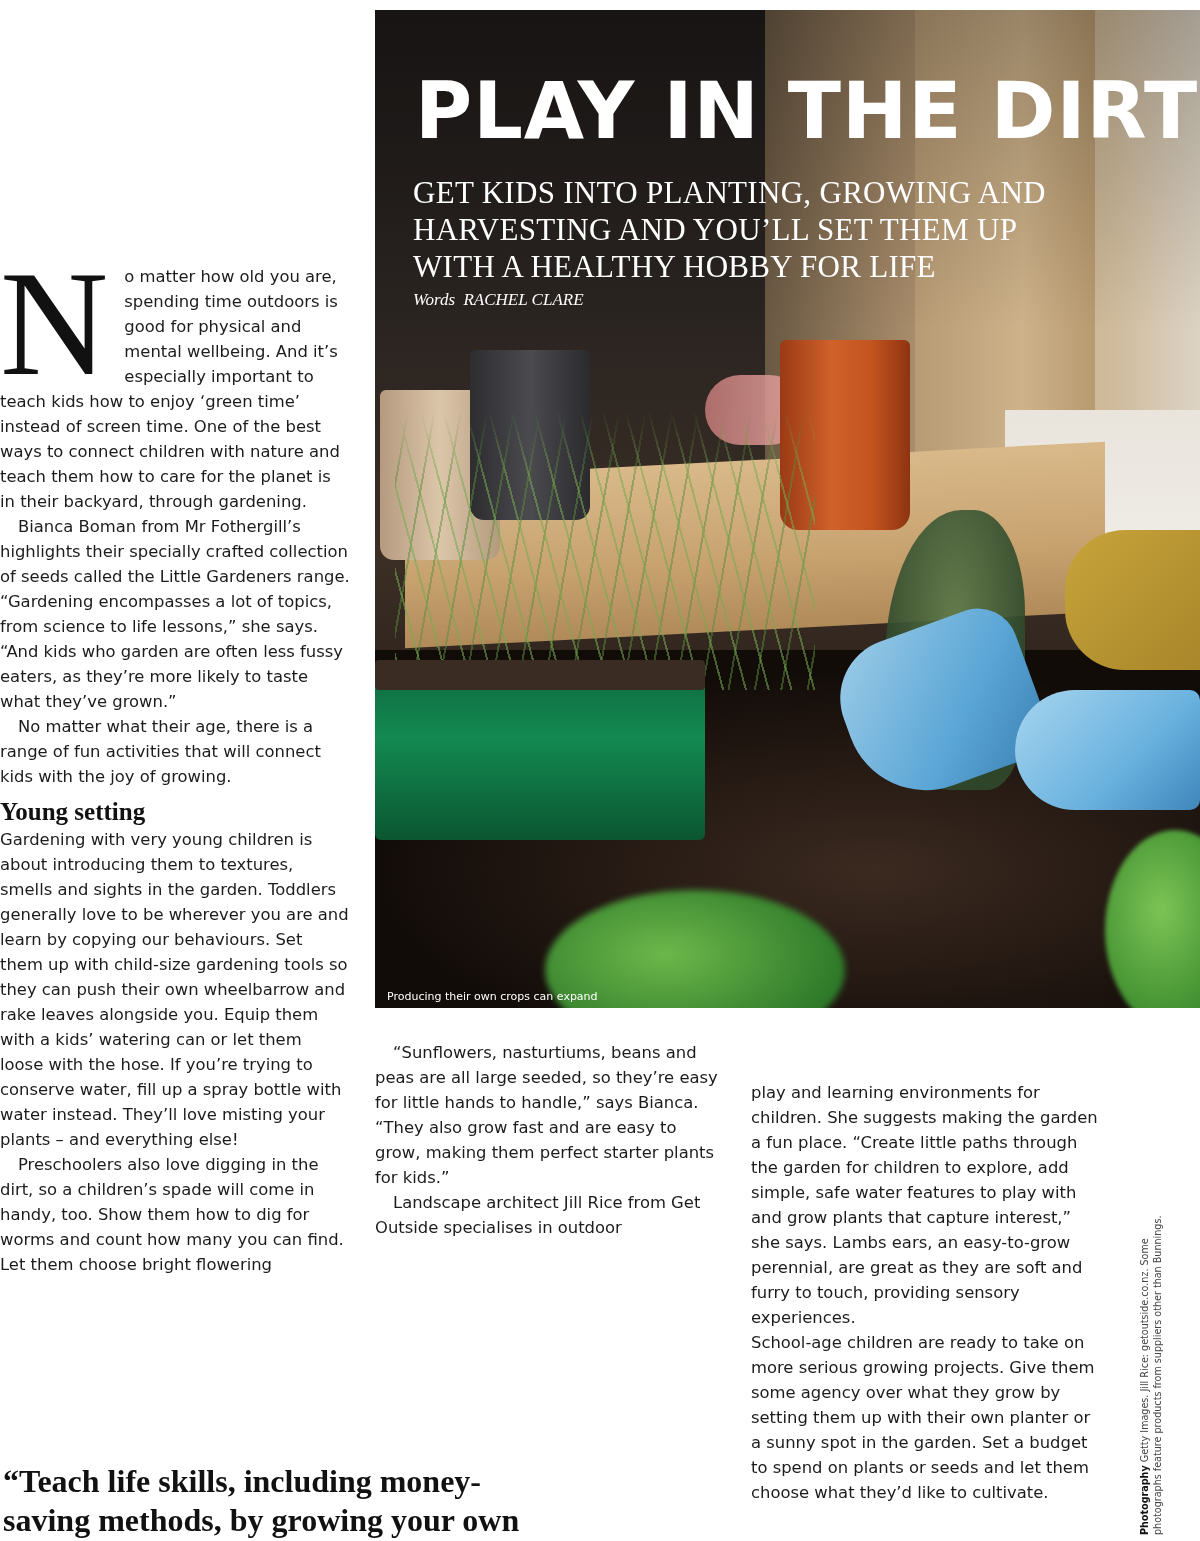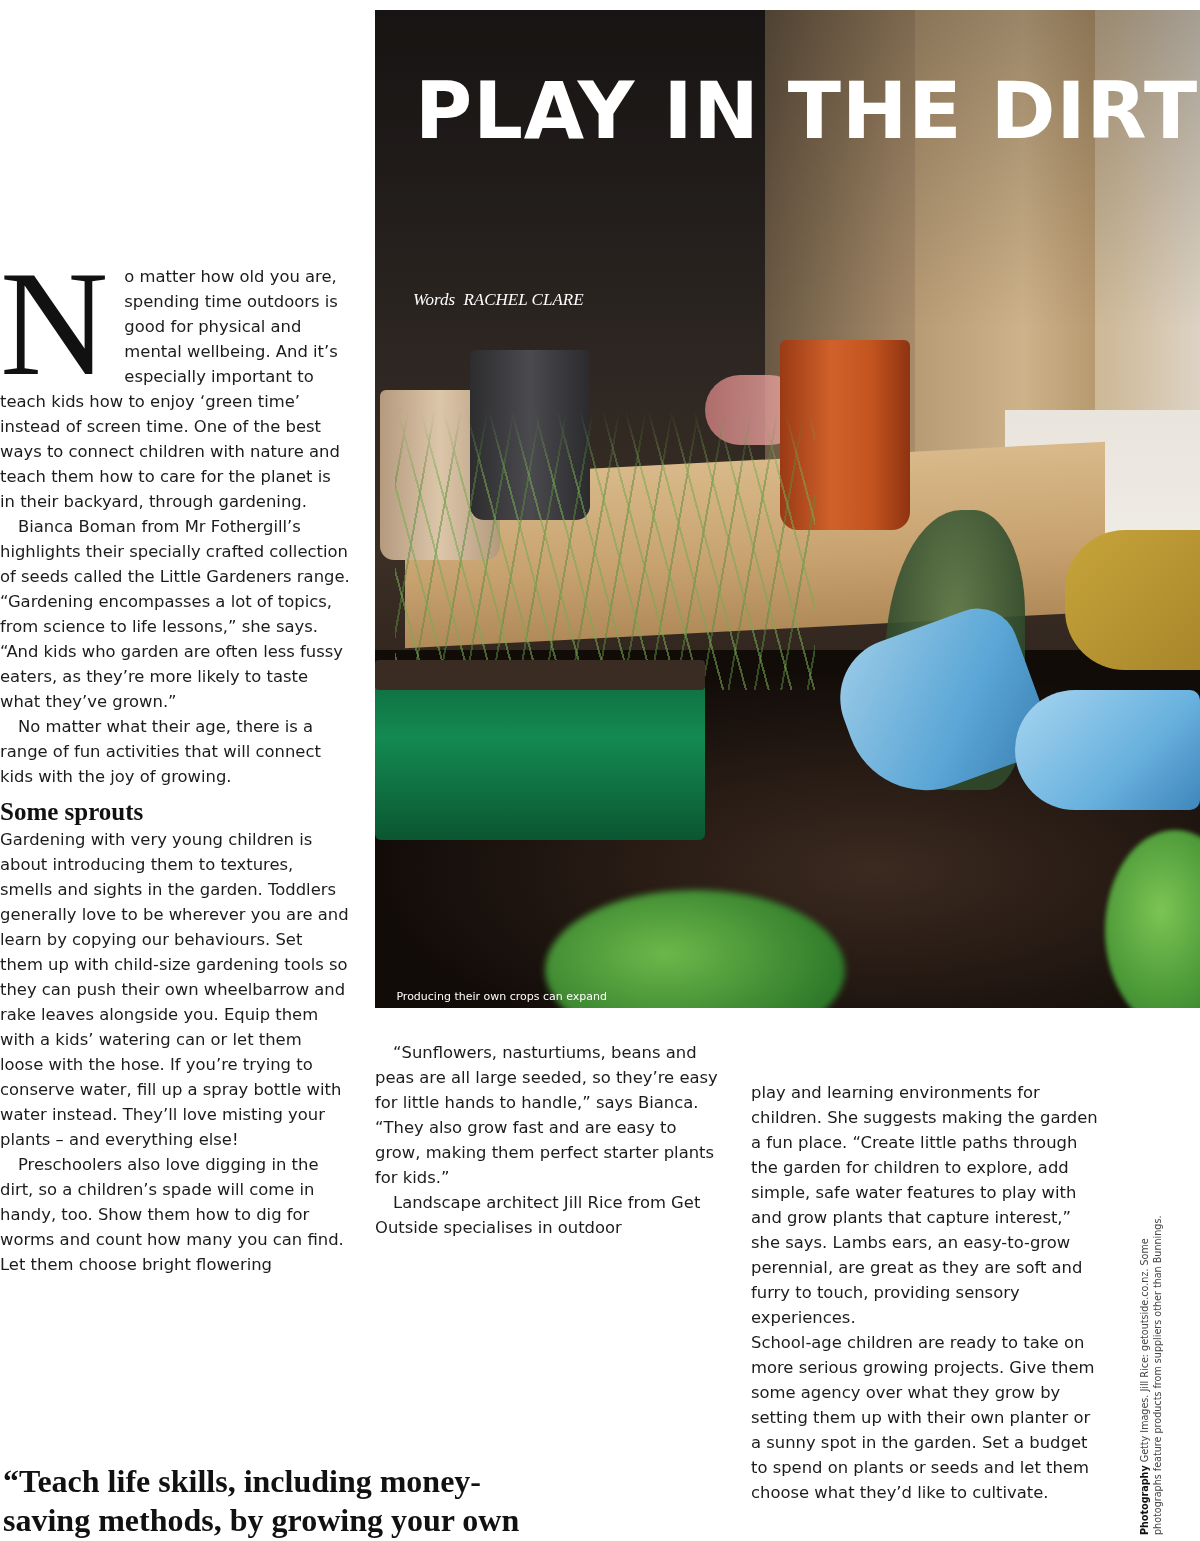--- a/index.html
+++ b/index.html
@@ -3,21 +3,20 @@
 <meta charset="utf-8">
 <style>
   html, body { margin:0; padding:0; background:#ffffff; }
   body { width:1200px; height:1541px; position:relative; overflow:hidden; font-family:"DejaVu Sans", sans-serif; color:#1a1a1a; }
 
   
   .hero { position:absolute; left:375px; top:10px; width:825px; height:998px; overflow:hidden;
     background:
       radial-gradient(ellipse 180px 120px at 880px 540px, rgba(40,40,40,0.0) 0%, rgba(0,0,0,0) 100%),
       linear-gradient(180deg, #1e1a19 0%, #2a2421 30%, #3a2e25 55%, #2a1f18 75%, #1b1410 100%);
-    text-align: right;
   }
   .hero .wall-right { position:absolute; left:390px; top:0; width:435px; height:520px;
     background: linear-gradient(90deg, #6d5b45 0%, #a88c6a 30%, #c9ae88 55%, #d8c3a2 80%, #e6dccd 100%); opacity:0.95; }
   .hero .pillar { position:absolute; left:540px; top:0; width:180px; height:520px; background:linear-gradient(90deg,#b79b75,#cdb28a 60%,#b89a70); }
   .hero .bright { position:absolute; left:630px; top:400px; width:195px; height:180px; background:linear-gradient(180deg,#e9e4dc,#f1eee9); }
   .hero .table { position:absolute; left:30px; top:450px; width:700px; height:170px; background:linear-gradient(180deg,#d9b98a,#c7a26f 60%,#b08a59); transform:skewY(-3deg); }
   .hero .pot-red { position:absolute; left:405px; top:330px; width:130px; height:190px; border-radius:6px 6px 18px 18px; background:linear-gradient(90deg,#9a3a15,#d0612a 40%,#c4541f 70%,#8e3311); }
   .hero .pot-grey { position:absolute; left:95px; top:340px; width:120px; height:170px; border-radius:6px 6px 14px 14px; background:linear-gradient(90deg,#2d2d30,#4a4a4f 50%,#2b2b2e); }
   .hero .pot-beige { position:absolute; left:5px; top:380px; width:120px; height:170px; border-radius:6px 6px 14px 14px; background:linear-gradient(90deg,#b59a7e,#dcc6aa 50%,#b49a7d); }
   .hero .glove-pink { position:absolute; left:330px; top:365px; width:100px; height:70px; border-radius:40px; background:linear-gradient(90deg,#c47a78,#e7a9a3); opacity:0.85; }
@@ -84,32 +83,33 @@
   <div class="tray"></div>
   <div class="sleeve"></div>
   <div class="chard"></div>
   <div class="glove-blue1"></div>
   <div class="glove-blue2"></div>
   <div class="basil-l"></div>
   <div class="basil-r"></div>
   <div class="shade-top"></div>
 
   <h1 class="hero-title">PLAY IN THE DIRT</h1>
+  <p class="hero-standfirst">GET KIDS INTO PLANTING, GROWING AND HARVESTING AND YOU’LL SET THEM UP WITH A HEALTHY HOBBY FOR LIFE</p>
   <div class="hero-byline">
     <span class="label">Words</span>
     <span class="name">RACHEL CLARE</span>
   </div>
   <div class="hero-caption">Producing their own crops can expand the range of food children will try</div>
 </div>
 
 <div class="col col1 body-text">
   <p class="intro-first"><span class="dropcap">N</span><span>o matter how old you are, spending time outdoors is good for physical and mental wellbeing. And it’s especially important to teach kids how to enjoy ‘green time’ instead of screen time. One of the best ways to connect children with nature and teach them how to care for the planet is in their backyard, through gardening.</span></p>
   <p class="para indent">Bianca Boman from Mr Fothergill’s highlights their specially crafted collection of seeds called the Little Gardeners range. “Gardening encompasses a lot of topics, from science to life lessons,” she says. “And kids who garden are often less fussy eaters, as they’re more likely to taste what they’ve grown.”</p>
   <p class="para indent">No matter what their age, there is a range of fun activities that will connect kids with the joy of growing.</p>
-  <h2 class="section-head">Some sprouts</h2>
+  <h2 class="section-head">Young setting</h2>
   <p class="para">Gardening with very young children is about introducing them to textures, smells and sights in the garden. Toddlers generally love to be wherever you are and learn by copying our behaviours. Set them up with child-size gardening tools so they can push their own wheelbarrow and rake leaves alongside you. Equip them with a kids’ watering can or let them loose with the hose. If you’re trying to conserve water, fill up a spray bottle with water instead. They’ll love misting your plants – and everything else!</p>
   <p class="para indent">Preschoolers also love digging in the dirt, so a children’s spade will come in handy, too. Show them how to dig for worms and count how many you can find. Let them choose bright flowering</p>
 </div>
 
 <div class="col col2 body-text">
   <p class="para indent">“Sunflowers, nasturtiums, beans and peas are all large seeded, so they’re easy for little hands to handle,” says Bianca. “They also grow fast and are easy to grow, making them perfect starter plants for kids.”</p>
   <p class="para indent">Landscape architect Jill Rice from Get Outside specialises in outdoor</p>
 </div>
 
 <div class="col col3 body-text">

